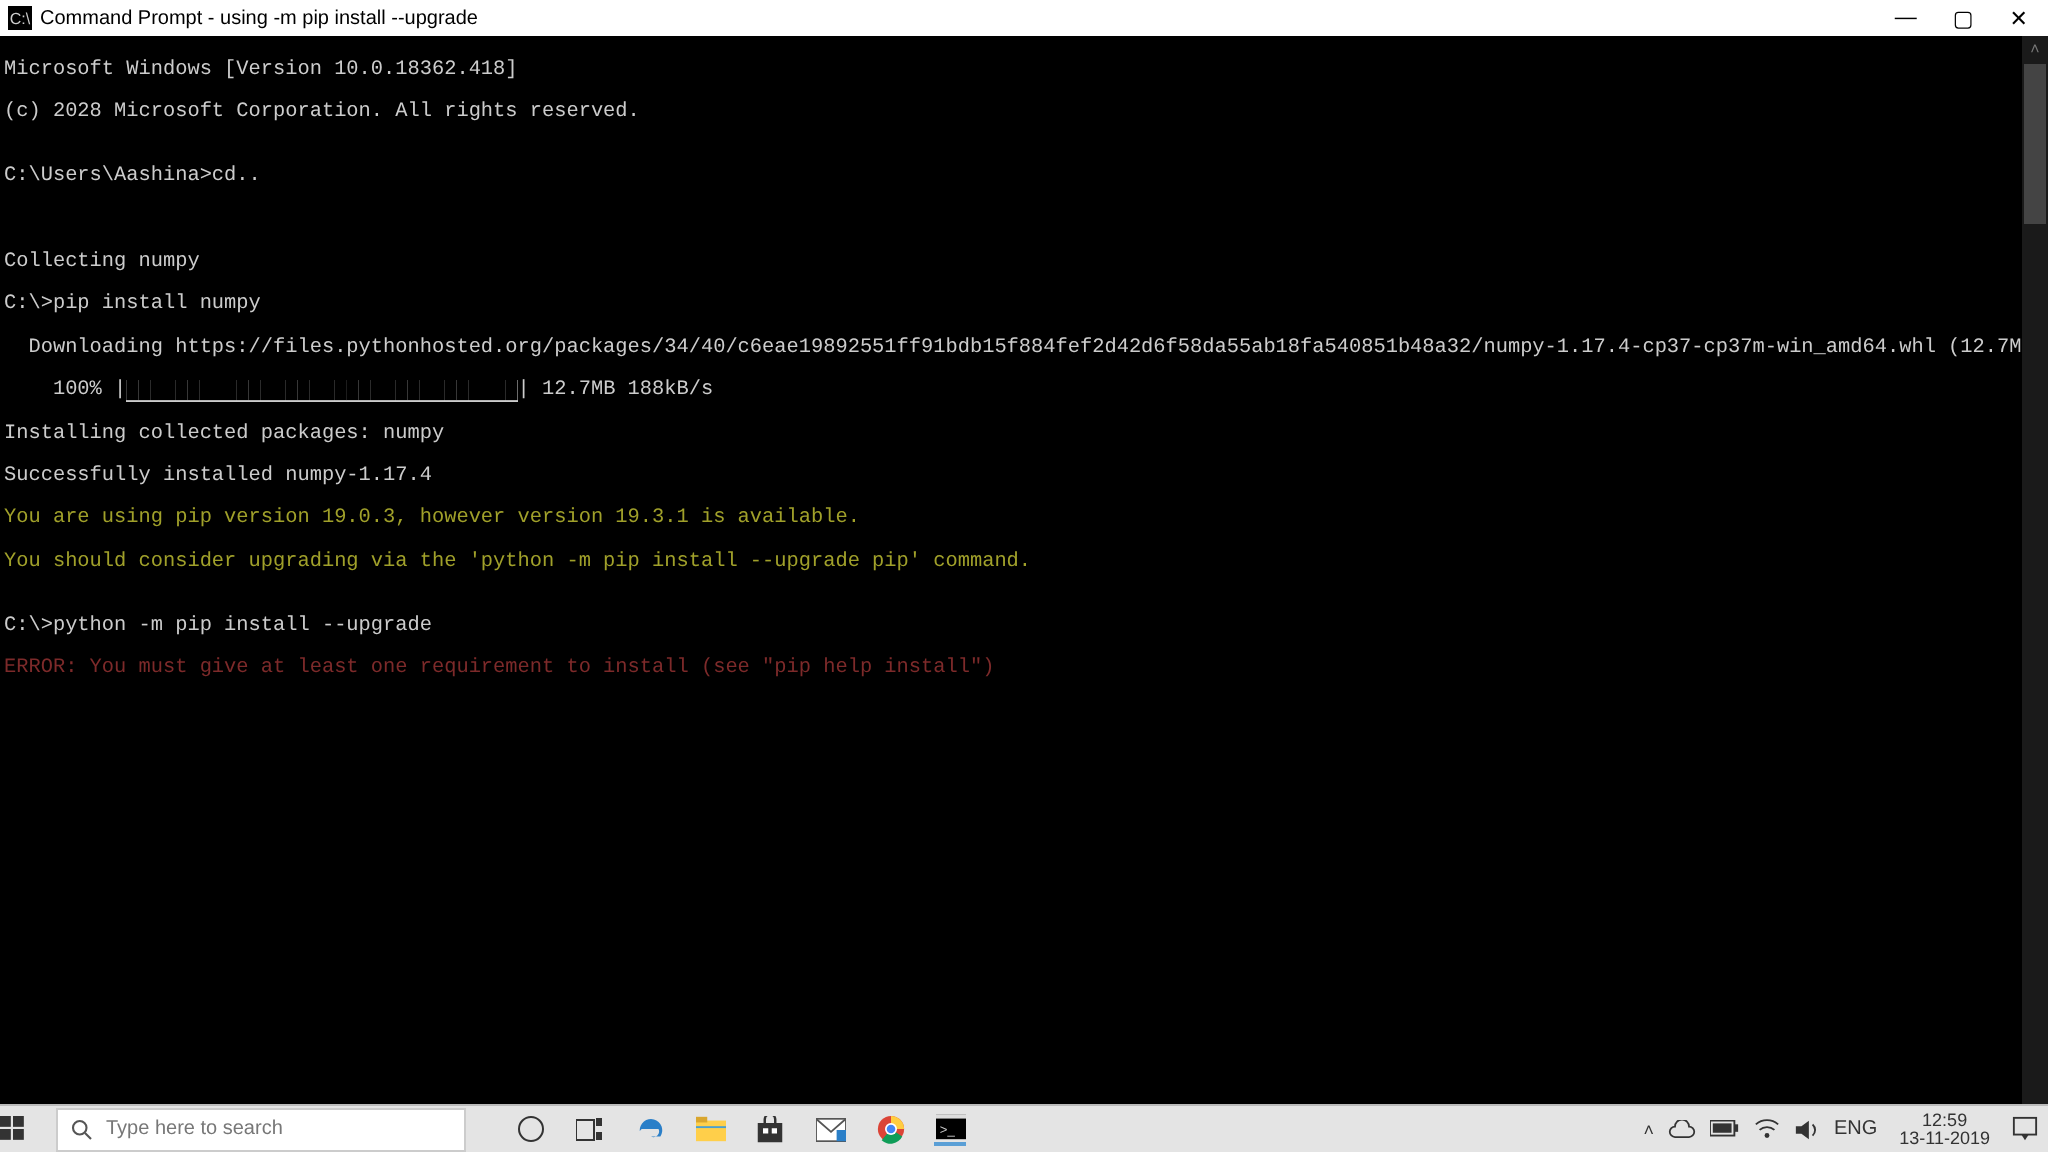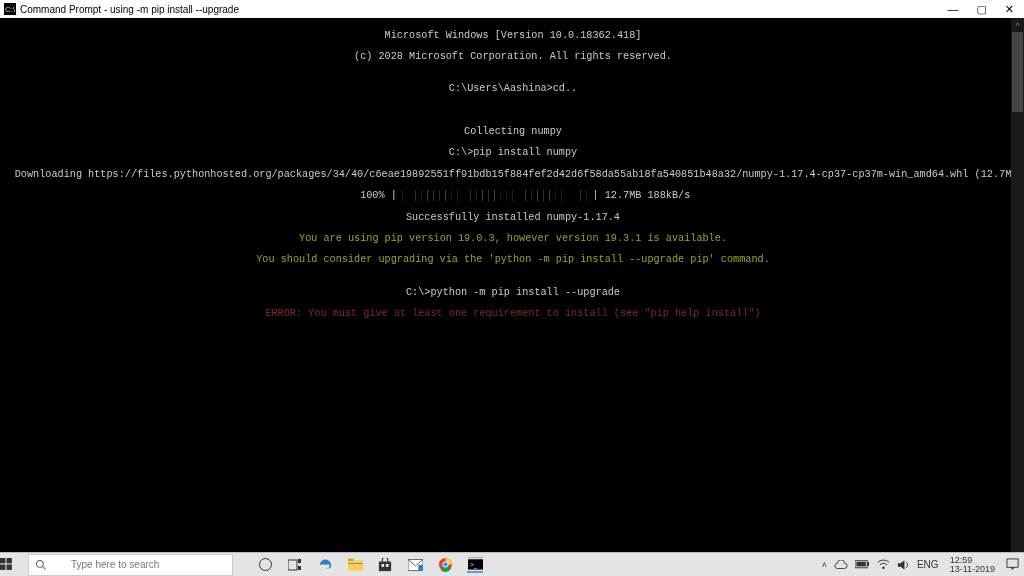--- a/index.html
+++ b/index.html
@@ -25,21 +25,20 @@
     right: 0;
     bottom: 24px;
     background: #000;
     color: #ccc;
     font-family: Consolas, "Courier New", monospace;
     font-size: 10.2px;
     line-height: 1.05;
     padding: 2px 0 0 2px;
     white-space: pre;
     overflow: hidden;
-    text-align: center;
   }
   .scrollbar {
     position: absolute;
     top: 18px;
     right: 0;
     width: 13px;
     bottom: 24px;
     background: #1a1a1a;
   }
   .scrollbar .arrow { width: 13px; height: 13px; color: #777; font-size: 8px; text-align: center; line-height: 13px; }
@@ -54,27 +53,27 @@
     height: 24px;
     background: #e4e4e4;
     border-top: 1px solid #bbb;
     display: flex;
     align-items: center;
     font-size: 10px;
     color: #333;
   }
   .taskbar .start { width: 28px; text-align: center; font-size: 10px; }
   .taskbar .search {
-    display: flex; align-items: center; gap: 24px;
+    display: flex; align-items: center; gap: 6px;
     width: 205px; height: 22px; margin: 0;
     background: #fff; border: 1px solid #ccc; padding: 0 6px;
     color: #777;
   }
   .taskbar .tray { margin-left: auto; display: flex; align-items: center; gap: 7px; padding-right: 5px; }
-  .taskbar .time { text-align: left; line-height: 1; font-size: 9px; padding: 0 4px; }
+  .taskbar .time { text-align: center; line-height: 1; font-size: 9px; padding: 0 4px; }
   .taskbar .task-icons { display: flex; align-items: center; gap: 14px; margin-left: 24px; }
   .task-ico { width: 16px; height: 16px; display: flex; align-items: center; justify-content: center; font-size: 12px; }
   .circle-icn { width:13px; height:13px; border:1px solid #333; border-radius:50%; }
   svg { display: block; }
   .active-task { border-bottom: 2px solid #5a9fd6; padding-bottom: 1px; }
 </style>
 </head>
 <body>
 
 <div class="titlebar">
@@ -92,20 +91,21 @@
 <span class="line">Microsoft Windows [Version 10.0.18362.418]</span>
 <span class="line">(c) 2028 Microsoft Corporation. All rights reserved.</span>
 <span class="line"></span>
 <span class="line">C:\Users\Aashina&gt;cd..</span>
 <span class="line"></span>
 <span class="line"></span>
 <span class="line">Collecting numpy</span>
 <span class="line">C:\&gt;pip install numpy</span>
 <span class="line">  Downloading https://files.pythonhosted.org/packages/34/40/c6eae19892551ff91bdb15f884fef2d42d6f58da55ab18fa540851b48a32/numpy-1.17.4-cp37-cp37m-win_amd64.whl (12.7MB)</span>
 <span class="line"><span>    100% |</span><span class="progress-fill">████████████████████████████████</span><span>| 12.7MB 188kB/s</span></span>
+<span class="line">Installing collected packages: numpy</span>
 <span class="line">Successfully installed numpy-1.17.4</span>
 <span class="line yellow">You are using pip version 19.0.3, however version 19.3.1 is available.</span>
 <span class="line yellow">You should consider upgrading via the 'python -m pip install --upgrade pip' command.</span>
 <span class="line"></span>
 <span class="line">C:\&gt;python -m pip install --upgrade</span>
 <span class="line red">ERROR: You must give at least one requirement to install (see "pip help install")</span>
 </div>
 
 <div class="scrollbar">
   <div class="arrow">˄</div>

